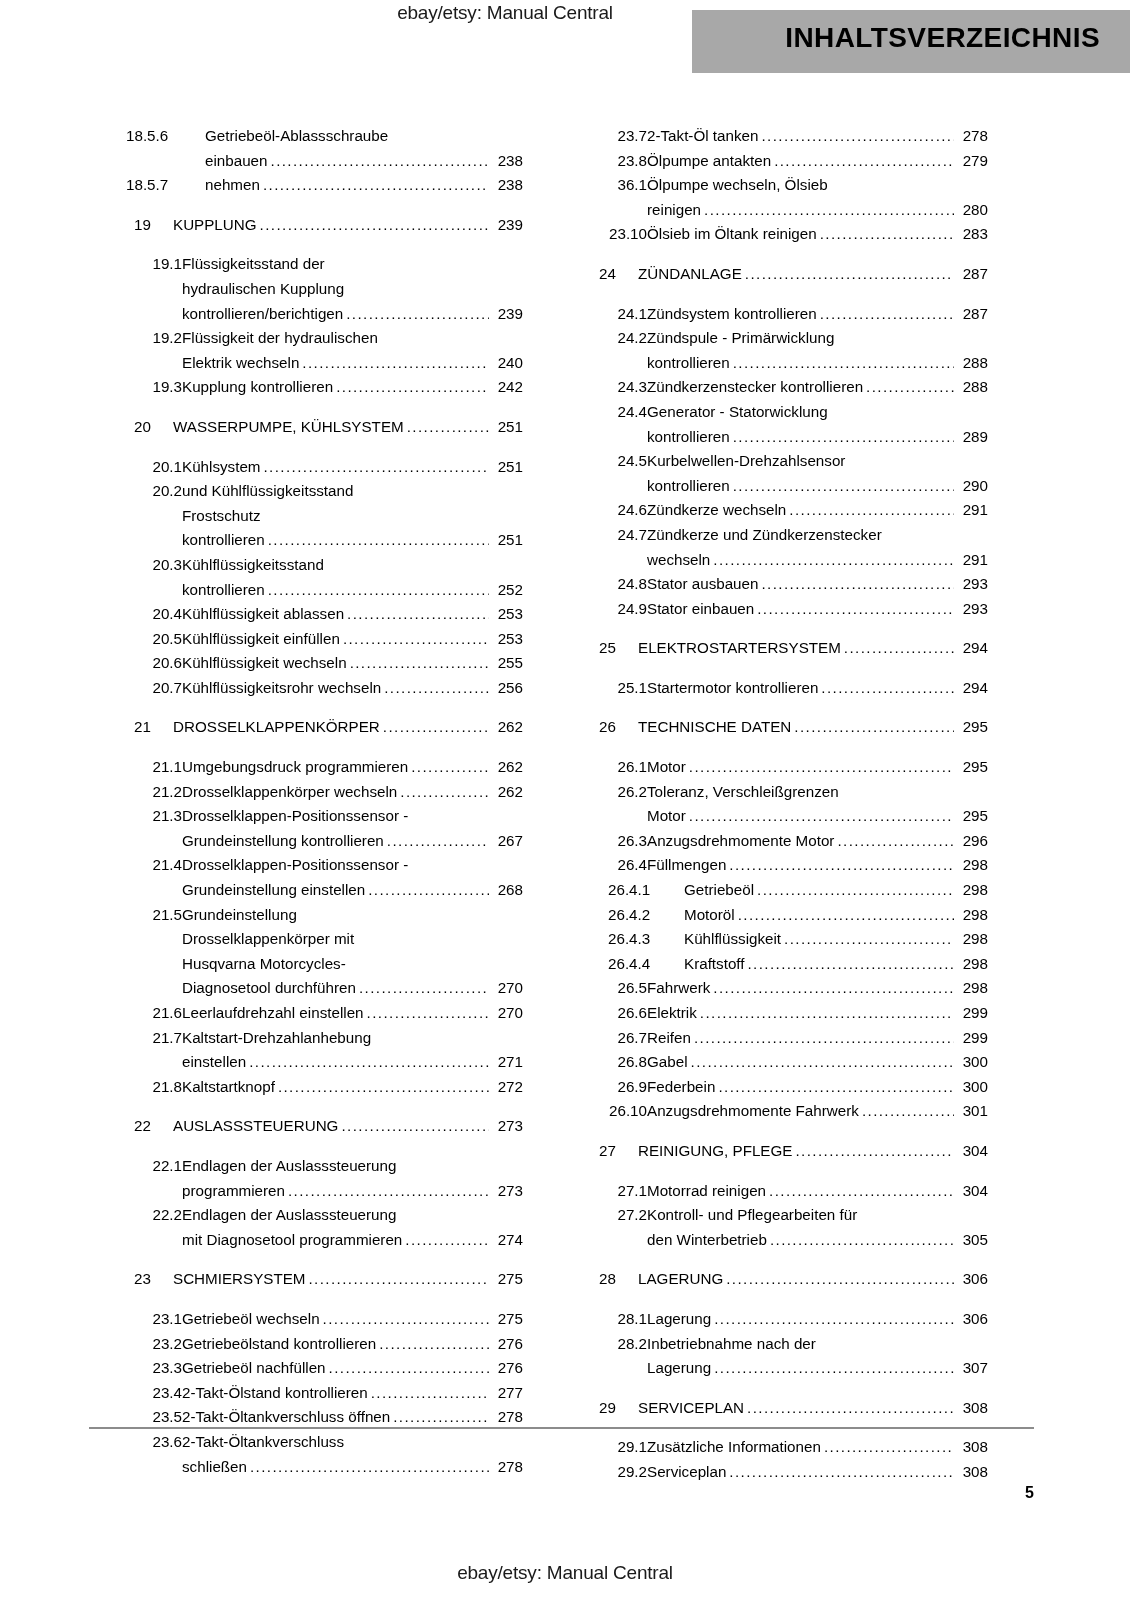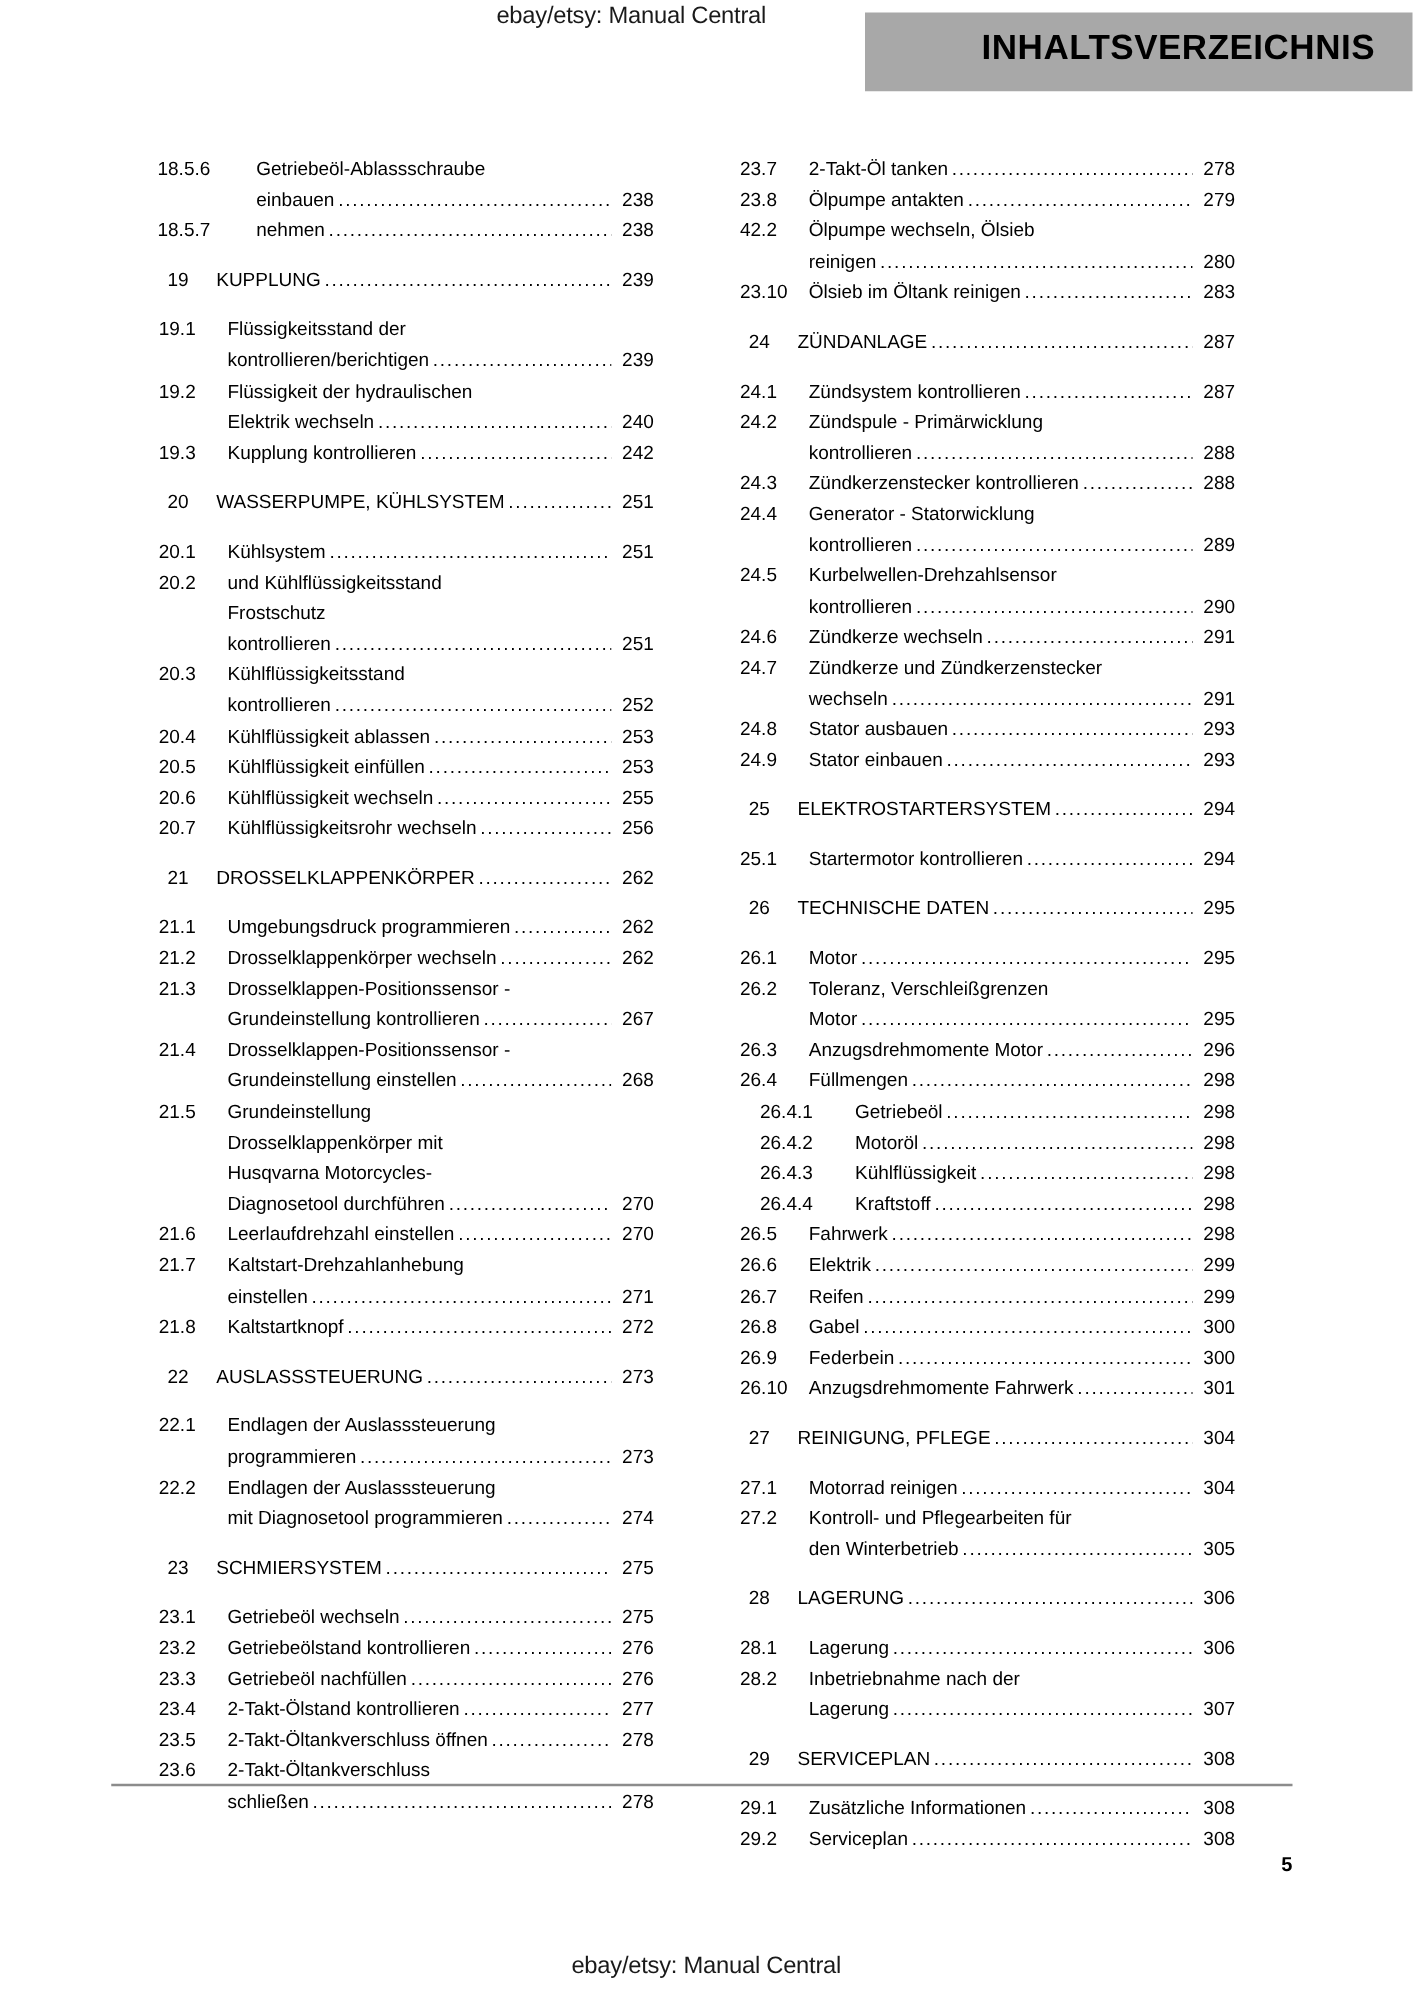--- a/index.html
+++ b/index.html
@@ -79,21 +79,21 @@
   }
   .entry.chapter { margin-top: 15px; margin-bottom: 15px; margin-left: 44px; }
   .entry.sub     { margin: 0; }
 
   .num {
     flex: 0 0 auto;
     white-space: nowrap;
   }
   
   .entry.chapter .num { width: 39px; padding-left: 2px; }
-  .entry.l2 .num      { width: 55px; padding-left: 39px; }
+  .entry.l2 .num      { width: 55px; padding-left: 39px; text-align: right; }
   .entry.l3 .num      { width: 79px; padding-left: 38px; }
   .entry.l4 .num      { width: 76px; padding-left: 55px; }
 
   .body-col {
     flex: 1 1 auto;
     min-width: 0;
   }
   .title-line {
     display: block;
   }
@@ -175,20 +175,21 @@
             <span class="lead-text">KUPPLUNG</span>
             <span class="dots">................................................................................</span>
             <span class="page">239</span>
           </div>
         </div>
       </div>
       <div class="entry sub l2">
         <span class="num">19.1</span>
         <div class="body-col">
           <div class="title-line">Flüssigkeitsstand der</div>
+          <div class="title-line">hydraulischen Kupplung</div>
           <div class="lead-row">
             <span class="lead-text">kontrollieren/berichtigen</span>
             <span class="dots">................................................................................</span>
             <span class="page">239</span>
           </div>
         </div>
       </div>
       <div class="entry sub l2">
         <span class="num">19.2</span>
         <div class="body-col">
@@ -508,21 +509,21 @@
         <span class="num">23.8</span>
         <div class="body-col">
           <div class="lead-row">
             <span class="lead-text">Ölpumpe antakten</span>
             <span class="dots">................................................................................</span>
             <span class="page">279</span>
           </div>
         </div>
       </div>
       <div class="entry sub l2">
-        <span class="num">42.2</span>
+        <span class="num">36.1</span>
         <div class="body-col">
           <div class="title-line">Ölpumpe wechseln, Ölsieb</div>
           <div class="lead-row">
             <span class="lead-text">reinigen</span>
             <span class="dots">................................................................................</span>
             <span class="page">280</span>
           </div>
         </div>
       </div>
       <div class="entry sub l2">

